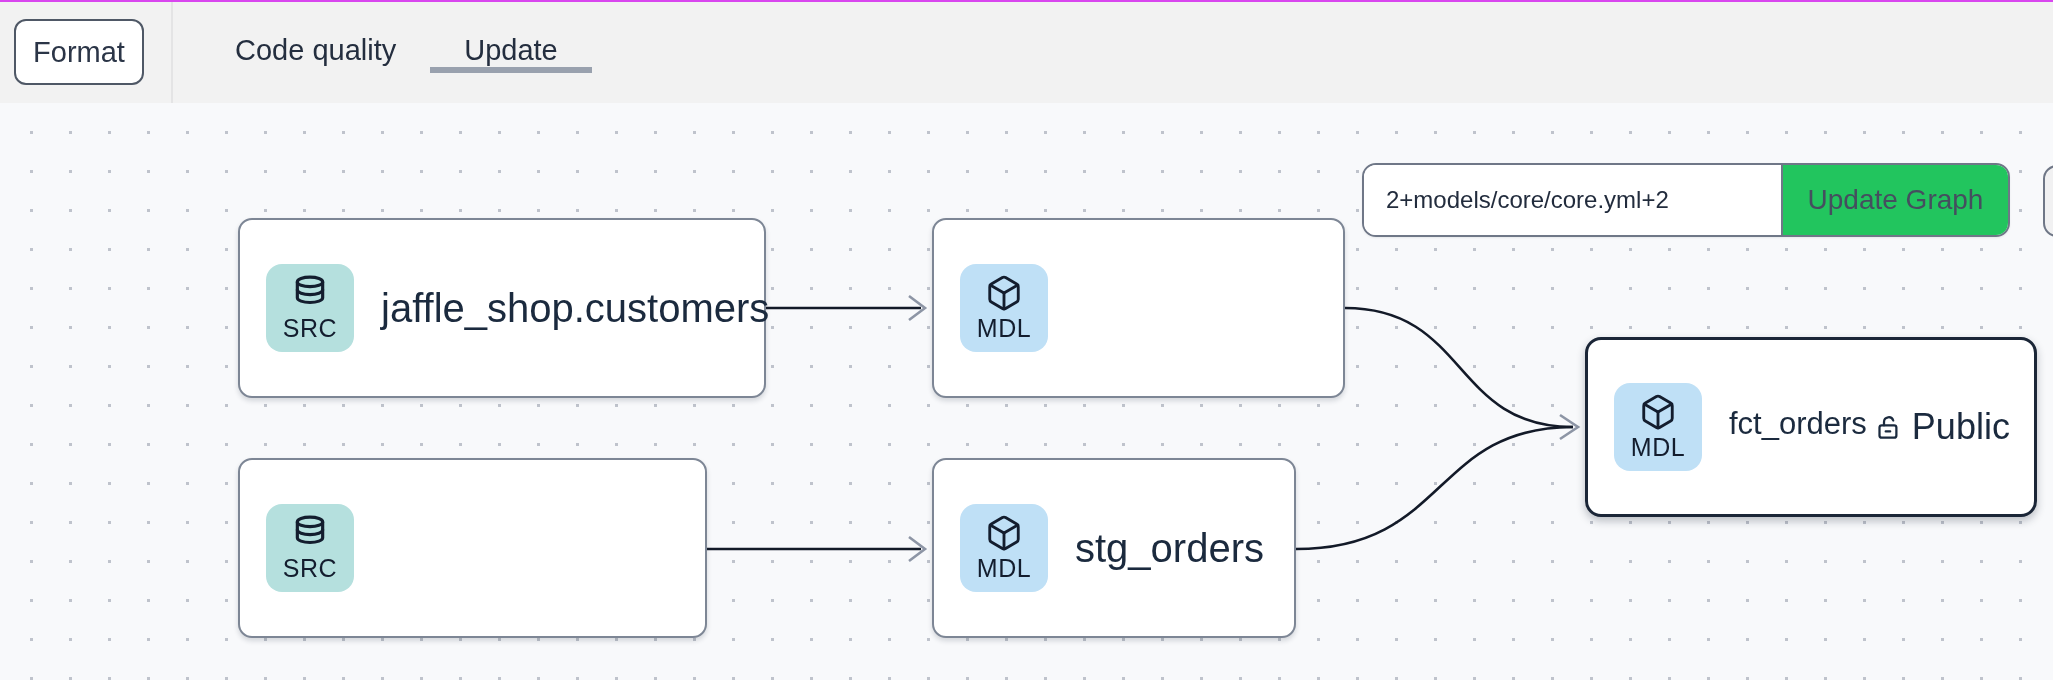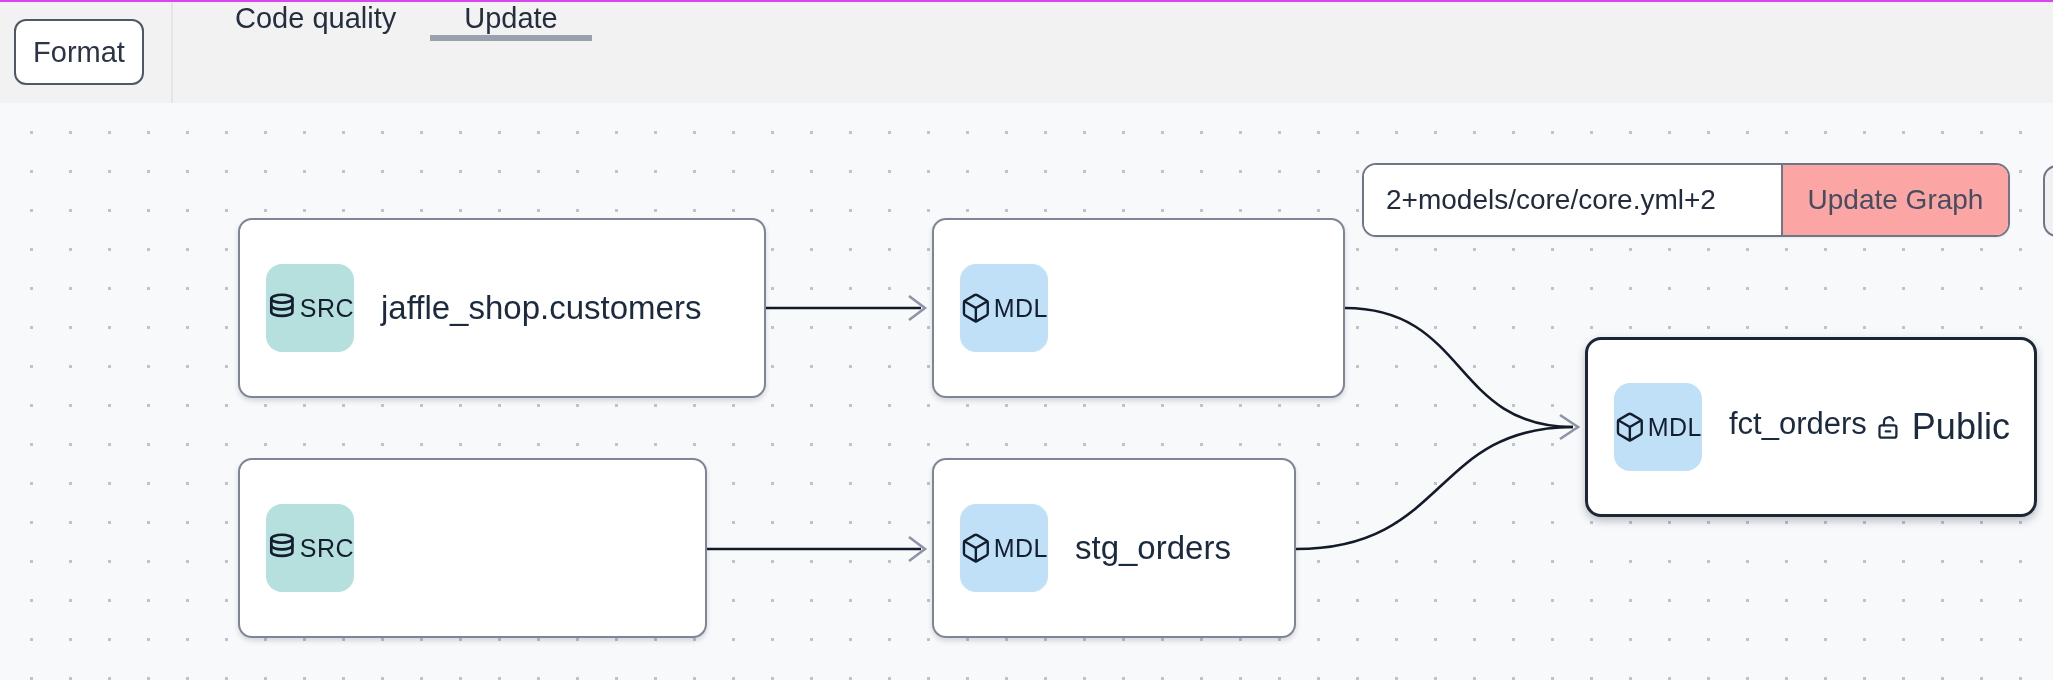--- a/index.html
+++ b/index.html
@@ -30,21 +30,21 @@
   }
   .format-btn{
     position:absolute;left:14px;top:17px;width:130px;height:66px;
     background:#ffffff;border:2px solid #4f5866;border-radius:12px;
     font-family:inherit;font-size:29px;color:#2b3547;cursor:pointer;
   }
   .toolbar-divider{
     position:absolute;left:171px;top:0;width:2px;height:103px;background:#e4e4e5;
   }
   .tabs{
-    position:absolute;left:201px;top:0;height:103px;display:flex;align-items:flex-start;
+    position:absolute;left:201px;top:0;height:103px;display:flex;align-items:center;
   }
   .tab{
     display:flex;align-items:center;justify-content:center;
     padding:0 34px;font-size:29px;color:#242e3f;cursor:pointer;
     border-bottom:6px solid transparent;margin-left:0;
   }
   .tab.active{border-bottom-color:#99a1ae;}
 
   
   .canvas{
@@ -68,45 +68,45 @@
     display:flex;align-items:center;gap:27px;padding-left:26px;
     box-shadow:0 3px 5px rgba(25,35,55,.16);
     cursor:pointer;
   }
   .node.selected{
     border:3px solid var(--selected-node-border);border-radius:16px;
     box-shadow:0 4px 8px rgba(25,35,55,.28);
   }
   .badge{
     width:88px;height:88px;border-radius:16px;flex:0 0 auto;
-    display:flex;flex-direction:row;align-items:center;justify-content:center;
+    display:flex;flex-direction:column;align-items:center;justify-content:center;
     gap:2px;
   }
   .badge.src{background:var(--accent-src-badge);}
   .badge.mdl{background:var(--accent-mdl-badge);justify-content:center;}
   .badge svg{display:block;}
   .badge-label{font-size:25px;color:#131d2e;letter-spacing:.5px;}
-  .node-label{font-size:33px;color:var(--text-dark);white-space:nowrap;}
+  .node-label{font-size:40px;color:var(--text-dark);white-space:nowrap;}
   .node-text-col{display:flex;flex-direction:row;gap:8px;}
   .node-title{font-size:31px;color:var(--text-dark);white-space:nowrap;}
   .node-access{display:flex;align-items:center;gap:10px;font-size:36px;color:var(--text-dark);}
   .node-access svg{display:block;}
 
   
   .selector-group{
     position:absolute;left:1362px;top:163px;height:74px;z-index:3;
     display:flex;border:2px solid #6f7787;border-radius:14px;overflow:hidden;
     box-shadow:0 1px 2px rgba(25,35,55,.08);
   }
   .selector-input{
     width:417px;height:100%;background:#ffffff;border:none;outline:none;
-    font-family:inherit;font-size:28px;color:#222c3d;padding:0 22px;
+    font-family:inherit;font-size:24px;color:#222c3d;padding:0 22px;
   }
   .update-btn{
-    width:227px;height:100%;background:#fca5a5;border:none;
+    width:227px;height:100%;background:#22c55e;border:none;
     border-left:2px solid #6f7787;
     font-family:inherit;font-size:28px;color:#454e5f;cursor:pointer;
   }
   .partial-btn{
     position:absolute;left:2043px;top:165px;width:40px;height:72px;z-index:3;
     background:#f1f1f2;border:2px solid #6f7787;border-radius:14px;cursor:pointer;
   }
 </style>
 </head>
 <body>

